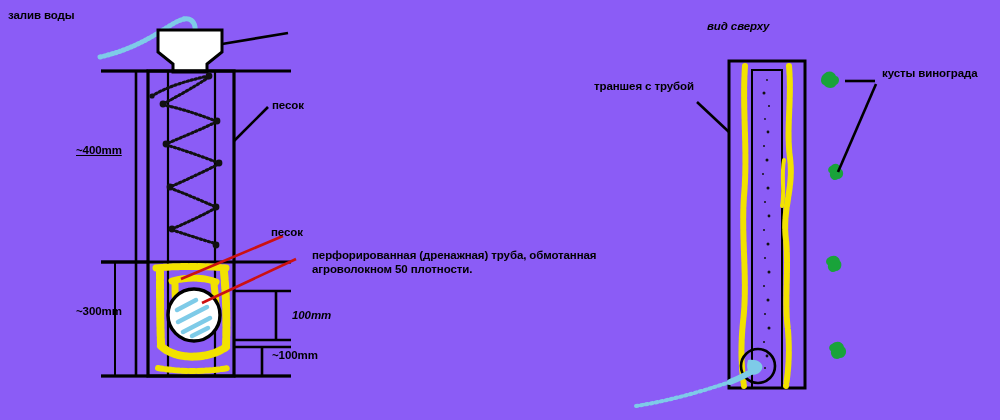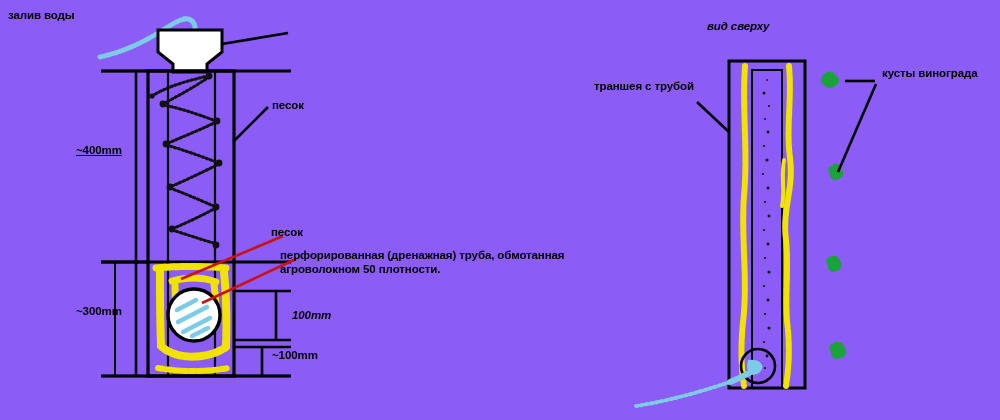--- a/index.html
+++ b/index.html
@@ -206,21 +206,21 @@
 
   </svg>
 
   <div class="lbl lbl-md" style="left:8px; top:8px;">залив воды</div>
 
 
   <div class="lbl lbl-md" style="left:272px; top:98px;">песок</div>
 
   <div class="lbl lbl-md" style="left:271px; top:225px;">песок</div>
 
-  <div class="lbl lbl-md" style="left:280px; top:248px;">перфорированная (дренажная) труба, обмотанная
+  <div class="lbl lbl-md" style="left:312px; top:248px;">перфорированная (дренажная) труба, обмотанная
 агроволокном 50 плотности.</div>
 
   <div class="lbl lbl-md" style="left:76px; top:143px;text-decoration:underline;">~400mm</div>
 
   <div class="lbl lbl-md" style="left:76px; top:304px;">~300mm</div>
 
   <div class="lbl lbl-md" style="left:292px; top:308px;font-style:italic;">100mm</div>
 
   <div class="lbl lbl-md" style="left:272px; top:348px;">~100mm</div>
 

